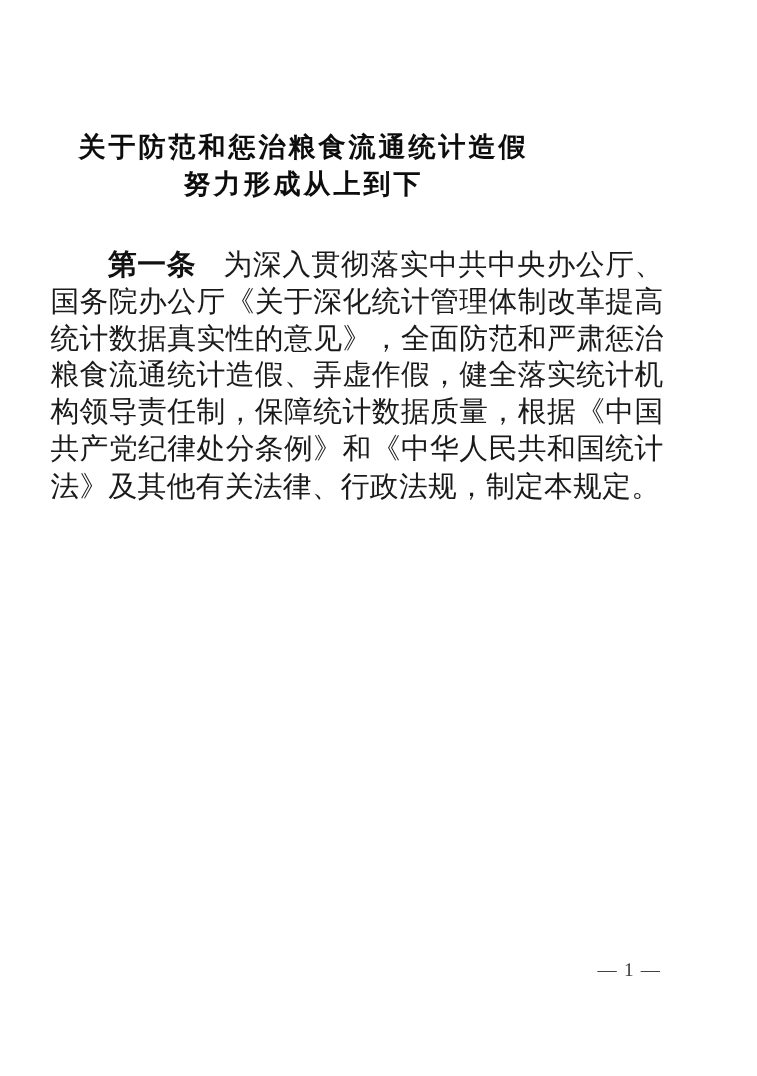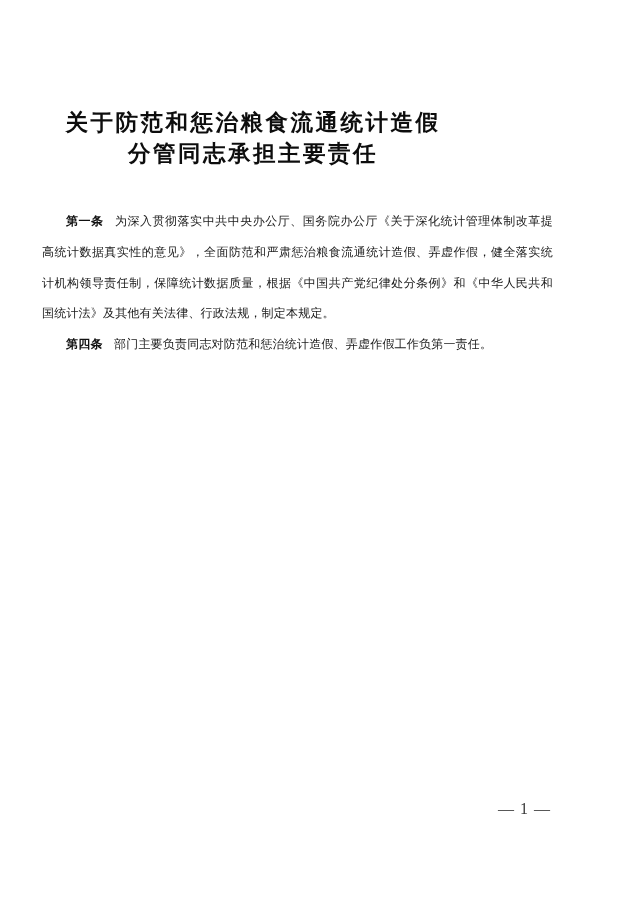--- a/index.html
+++ b/index.html
@@ -26,21 +26,21 @@
     font-size: 22.5px;
     line-height: 31px;
     letter-spacing: 2.5px;
     color: #0d0d0d;
   }
   .doc-body {
     position: absolute;
     top: 206px;
     left: 42px;
     width: 511px;
-    font-size: 12px;
+    font-size: 24px;
     line-height: 30.75px;
     text-align: justify;
     text-justify: inter-character;
     letter-spacing: 0.2px;
   }
   .para {
     margin: 0;
     padding: 0;
     text-indent: 2em;
   }
@@ -58,23 +58,22 @@
     color: #3a3a3a;
   }
 </style>
 </head>
 <body>
 
 <div class="page">
 
   <div class="doc-title">
     <div class="title-line">关于防范和惩治粮食流通统计造假</div>
-    <div class="title-line">分管同志承担主要责任</div>
+    <div class="title-line">努力形成从上到下</div>
   </div>
 
   <div class="doc-body">
     <p class="para"><span class="clause-label">第一条</span><span class="clause-text">为深入贯彻落实中共中央办公厅、国务院办公厅《关于深化统计管理体制改革提高统计数据真实性的意见》，全面防范和严肃惩治粮食流通统计造假、弄虚作假，健全落实统计机构领导责任制，保障统计数据质量，根据《中国共产党纪律处分条例》和《中华人民共和国统计法》及其他有关法律、行政法规，制定本规定。</span></p>
-    <p class="para"><span class="clause-label">第四条</span><span class="clause-text">部门主要负责同志对防范和惩治统计造假、弄虚作假工作负第一责任。</span></p>
   </div>
 
   <div class="page-number">— 1 —</div>
 
 </div>
 
 </body></html>

